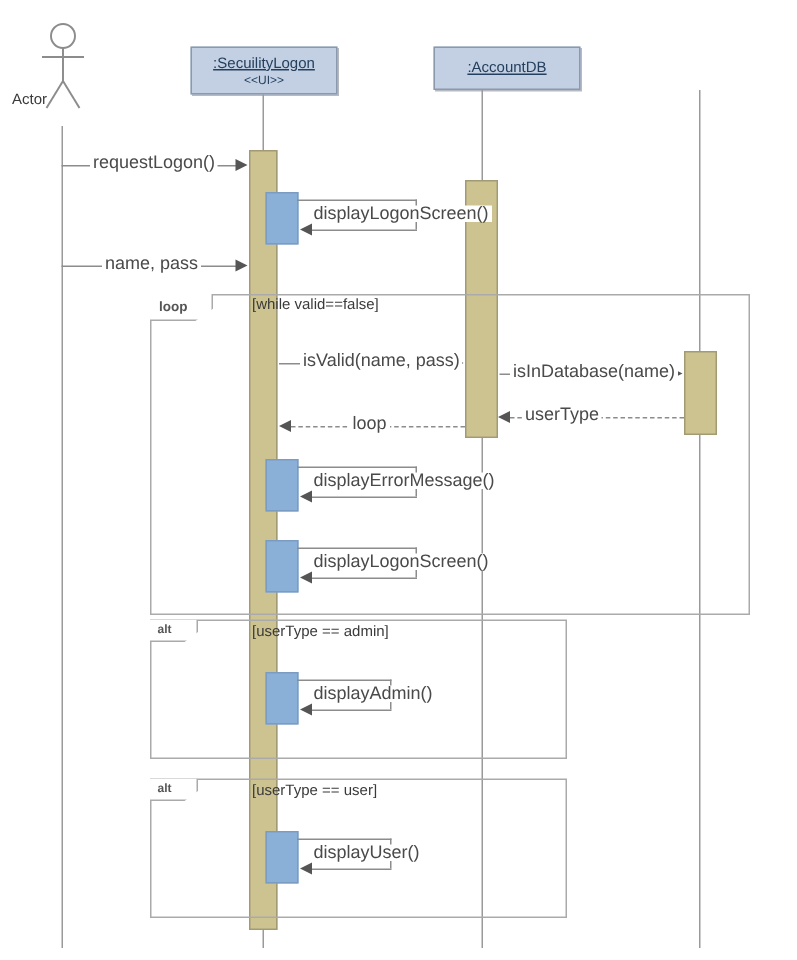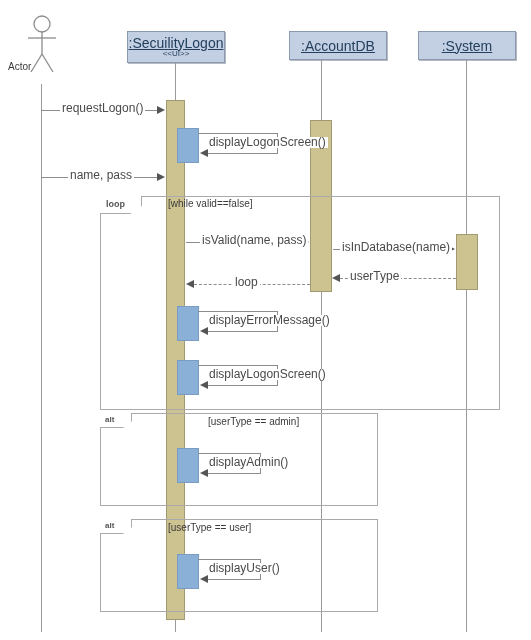--- a/index.html
+++ b/index.html
@@ -34,21 +34,21 @@
     background: #c3d0e3;
     border: 1px solid #8a99ad;
     box-shadow: 1px 1px 0 rgba(120,130,145,0.55);
     box-sizing: border-box;
     display: flex;
     flex-direction: column;
     align-items: center;
     justify-content: center;
   }
   .lifeline-name {
-    font-size: 14px;
+    font-size: 10px;
     color: #24405e;
     text-decoration: underline;
     line-height: 12px;
     white-space: nowrap;
   }
   .lifeline-stereotype {
     font-size: 8px;
     color: #24405e;
     line-height: 9px;
     white-space: nowrap;
@@ -159,40 +159,37 @@
     <div class="lifeline-name">:SecuilityLogon</div>
     <div class="lifeline-stereotype">&lt;&lt;UI&gt;&gt;</div>
   </div>
   <div class="lifeline-line" style="left:175px; top:63px; height:569px;"></div>
 
   <div class="lifeline-box" style="left:273px; top:31px; width:98px; height:29px;margin-left:16px;">
     <div class="lifeline-name">:AccountDB</div>
   </div>
   <div class="lifeline-line" style="left:321px; top:60px; height:572px;"></div>
 
-  <div class="lifeline-box" style="left:418px; top:31px; width:98px; height:29px;">
-    <div class="lifeline-name">:System</div>
-  </div>
   <div class="lifeline-line" style="left:466px; top:60px; height:572px;"></div>
 
   <div class="activation tan" style="left:166px; top:100px; width:19px; height:520px;"></div>
 
   <div class="activation tan" style="left:310px; top:120px; width:22px; height:172px;"></div>
 
   <div class="activation tan" style="left:456px; top:234px; width:22px; height:56px;"></div>
 
   <div class="fragment" style="left:100px; top:196px; width:400px; height:214px;"></div>
   <div class="frag-tab-clip" style="left:100px; top:196px; width:42px; height:18px;"></div>
   <div class="frag-op" style="left:106px; top:199px;">loop</div>
   <div class="frag-guard" style="left:168px; top:198px;text-align:right;">[while valid==false]</div>
 
   <div class="fragment" style="left:100px; top:413px; width:278px; height:93px;"></div>
   <div class="frag-tab-clip" style="left:100px; top:413px; width:32px; height:15px;"></div>
   <div class="frag-op" style="left:105px; top:414px; font-size:8px;">alt</div>
-  <div class="frag-guard" style="left:168px; top:416px;margin-left:40px;">[userType == admin]</div>
+  <div class="frag-guard" style="left:168px; top:416px;">[userType == admin]</div>
 
   <div class="fragment" style="left:100px; top:519px; width:278px; height:93px;"></div>
   <div class="frag-tab-clip" style="left:100px; top:519px; width:32px; height:15px;"></div>
   <div class="frag-op" style="left:105px; top:520px; font-size:8px;">alt</div>
   <div class="frag-guard" style="left:168px; top:522px;">[userType == user]</div>
 
   <div class="msg-line" style="left:41px; top:110px; width:117px;"></div>
   <div class="arrowhead arrow-right" style="left:157px; top:106px;"></div>
   <div class="msg-label" style="left:60px; top:103px;">requestLogon()</div>
 

